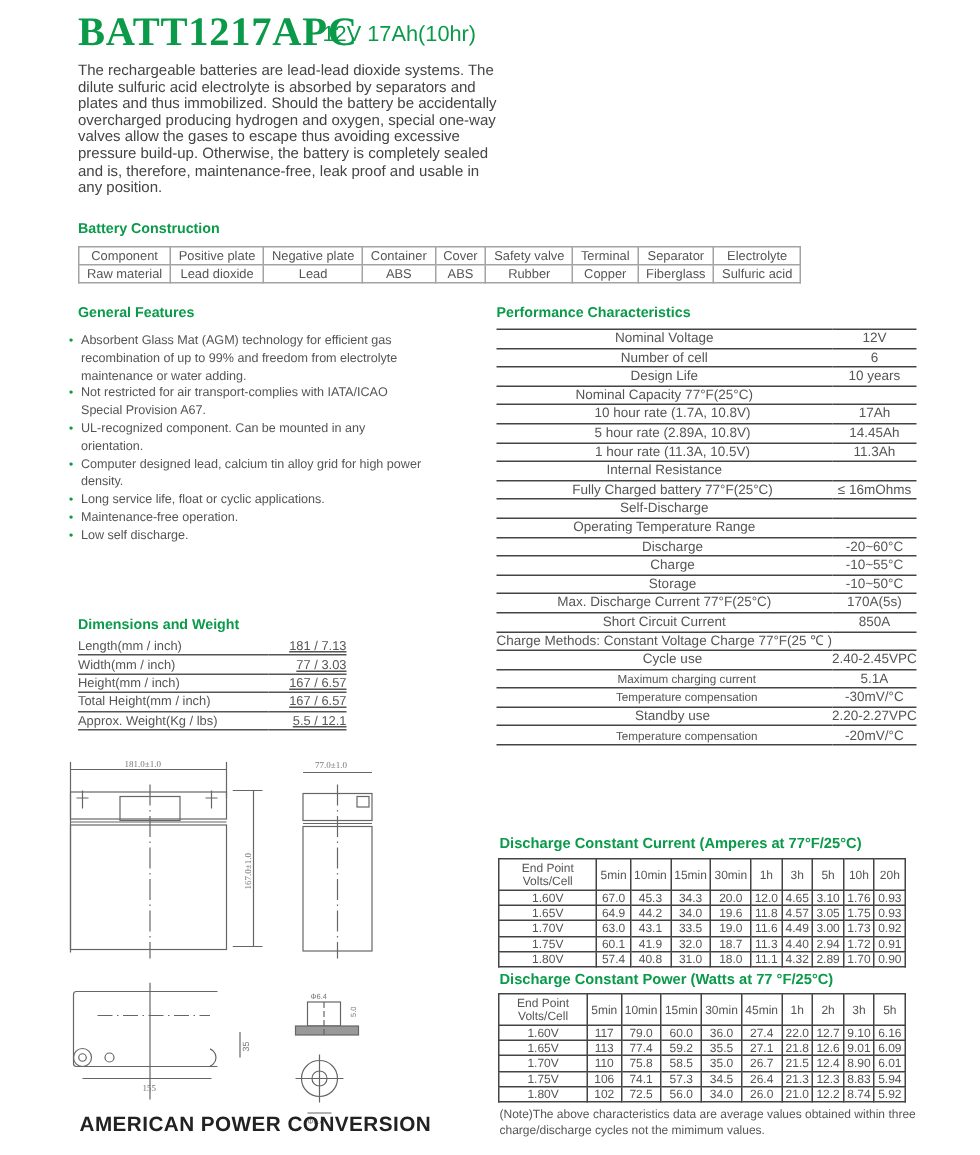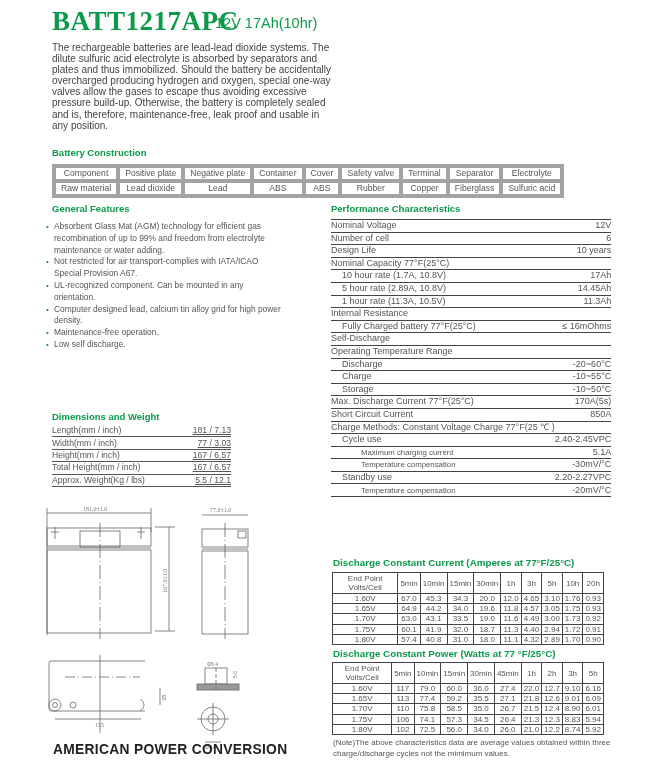--- a/index.html
+++ b/index.html
@@ -6,34 +6,34 @@
   body { width:653px; height:770px; position:relative; overflow:hidden; font-family:"Liberation Sans", sans-serif; color:#333; }
   .abs { position:absolute; }
   .green { color:#0a9a4a; }
   #title { left:52px; top:6px; font-size:27px; font-weight:bold; letter-spacing:0.5px; font-family:Liberation Serif, serif; }
   #subtitle { left:215px; top:15px; font-size:14.5px; }
   #intro { left:52px; top:42px; width:280px; font-size:10px; line-height:11.1px; color:#444; }
   .h { font-size:9.5px; font-weight:bold; }
   #bc-title { left:52px; top:147px; }
   table { border-collapse:collapse; }
   #bc-table { left:52px; top:164px; font-size:8.6px; color:#555; }
-  #bc-table td { border:4px solid #a3a3a3; padding:0 5px; height:11px; text-align:center; white-space:nowrap; line-height:11px; }
+  #bc-table td { border:1px solid #a3a3a3; padding:0 5px; height:11px; text-align:center; white-space:nowrap; line-height:11px; }
   #gf-title { left:52px; top:203px; }
   #gf-list { left:46px; top:221px; width:240px; font-size:8.4px; line-height:11.8px; color:#555; margin:0; padding:0; list-style:none; }
   #gf-list li { position:relative; padding-left:8px; }
   #gf-list li::before { content:"\2022"; position:absolute; left:0; top:0; color:#0a9a4a; font-size:8px; }
   #dw-title { left:52px; top:411px; }
   #dw-table { left:52px; top:425px; width:179px; font-size:8.6px; color:#555; }
   #dw-table td { border-bottom:1.5px solid #555; height:11.4px; padding:0; line-height:11px; }
   #dw-table td.v { text-align:right;text-decoration:underline; }
   #pc-title { left:331px; top:203px; }
   #pc-table { left:331px; top:219px; width:275px; font-size:9px; color:#555; }
-  #pc-table td { border-top:1.5px solid #444; height:11.6px; padding:0; line-height:11.5px; white-space:nowrap; }
+  #pc-table td { border-top:1.5px solid #444; height:11.6px; padding:0; line-height:11.5px; white-space:nowrap;text-align:center; }
   #pc-table tr:last-child td { border-bottom:1.5px solid #444; }
-  #pc-table td.v { text-align:right; }
+  #pc-table td.v { text-align:center; }
   .l1 { padding-left:11px !important; }
   .l2 { padding-left:30px !important; font-size:7.8px; }
   #dc-title { left:333px; top:557px; font-size:9.8px; }
   #dp-title { left:333px; top:648px; font-size:9.8px; }
   .dt { font-size:8px; color:#555; }
   .dt td { border:1px solid #444; text-align:center; padding:0 2px; height:9.2px; line-height:9px; }
   .dt tr.hd td { height:20px; line-height:9px;margin-top:29px; }
   #dc-table { left:332px; top:572px; width:272px; }
   #dp-table { left:332px; top:662px; width:272px; }
   #note { left:333px; top:738px; font-size:8px; line-height:10.5px; color:#555; width:280px; }
@@ -74,20 +74,21 @@
       </tr>
     </tbody>
   </table>
 
 <div class="abs h green" id="gf-title">General Features</div>
 <ul class="abs" id="gf-list">
     <li>Absorbent Glass Mat (AGM) technology for efficient gas recombination of up to 99% and freedom from electrolyte maintenance or water adding.</li>
     <li>Not restricted for air transport-complies with IATA/ICAO Special Provision A67.</li>
     <li>UL-recognized component. Can be mounted in any orientation.</li>
     <li>Computer designed lead, calcium tin alloy grid for high power density.</li>
+    <li>Long service life, float or cyclic applications.</li>
     <li>Maintenance-free operation.</li>
     <li>Low self discharge.</li>
   </ul>
 
 <div class="abs h green" id="dw-title">Dimensions and Weight</div>
 <table class="abs" id="dw-table">
     <tbody id="dw-body">
       <tr>
         <td>Length(mm / inch)</td>
         <td class="v">181 / 7.13</td>

